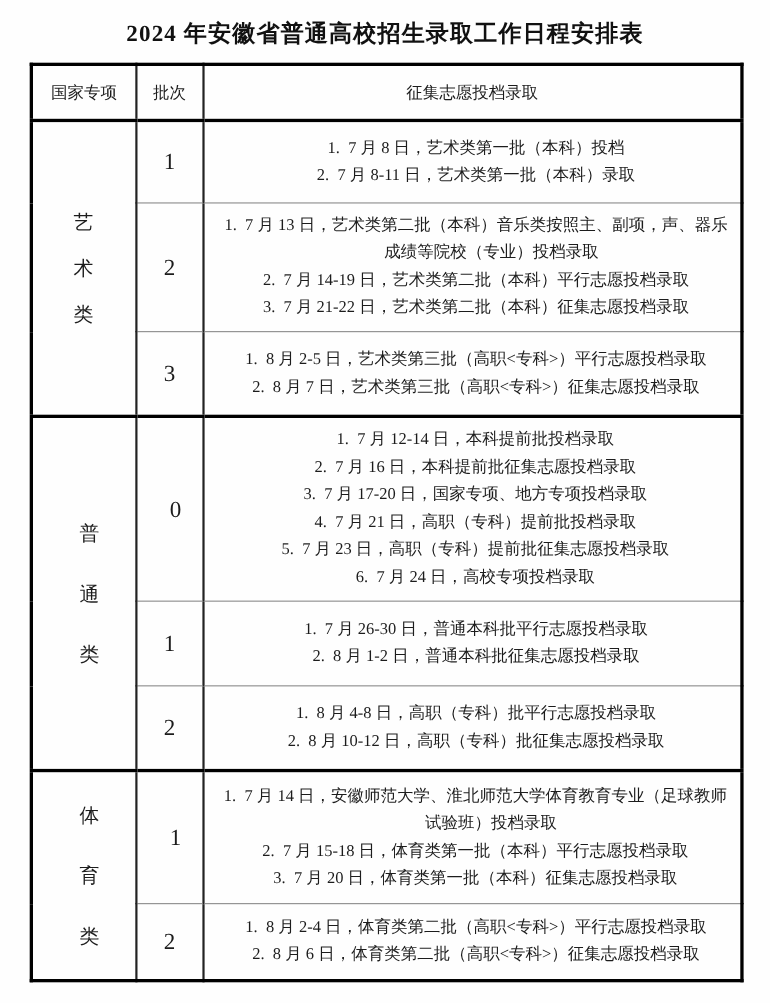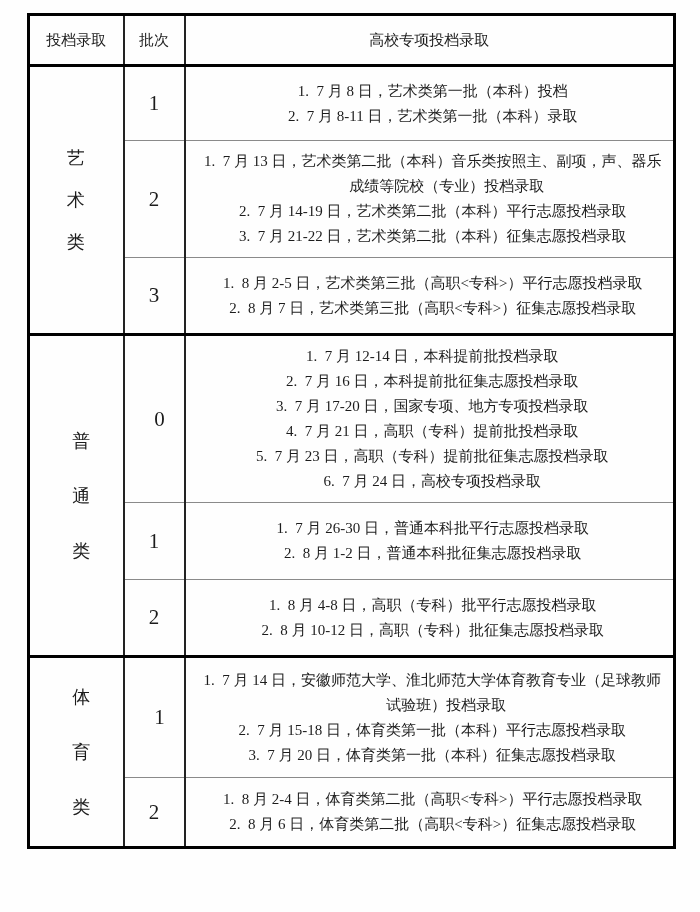--- a/index.html
+++ b/index.html
@@ -84,32 +84,33 @@
   }
   .schedule-item {
     padding-left: 28px;
     text-indent: -28px;
   }
 </style>
 </head>
 <body>
 
 <div class="page">
+  <div class="doc-title">2024 年安徽省普通高校招生录取工作日程安排表</div>
 
   <table class="schedule">
     <colgroup>
       <col style="width:95px">
       <col style="width:61px">
       <col style="width:490px">
     </colgroup>
     <thead>
       <tr>
-        <th>投档录取</th>
+        <th>国家专项</th>
         <th>批次</th>
-        <th>高校专项投档录取</th>
+        <th>征集志愿投档录取</th>
       </tr>
     </thead>
     <tbody id="schedule-body">
         <tr style="height: 75px;">
           <td class="category-cell" rowspan="3">
             <div class="cat-stack" style="gap: 24px;">
               <span>艺</span>
               <span>术</span>
               <span>类</span>
             </div>

